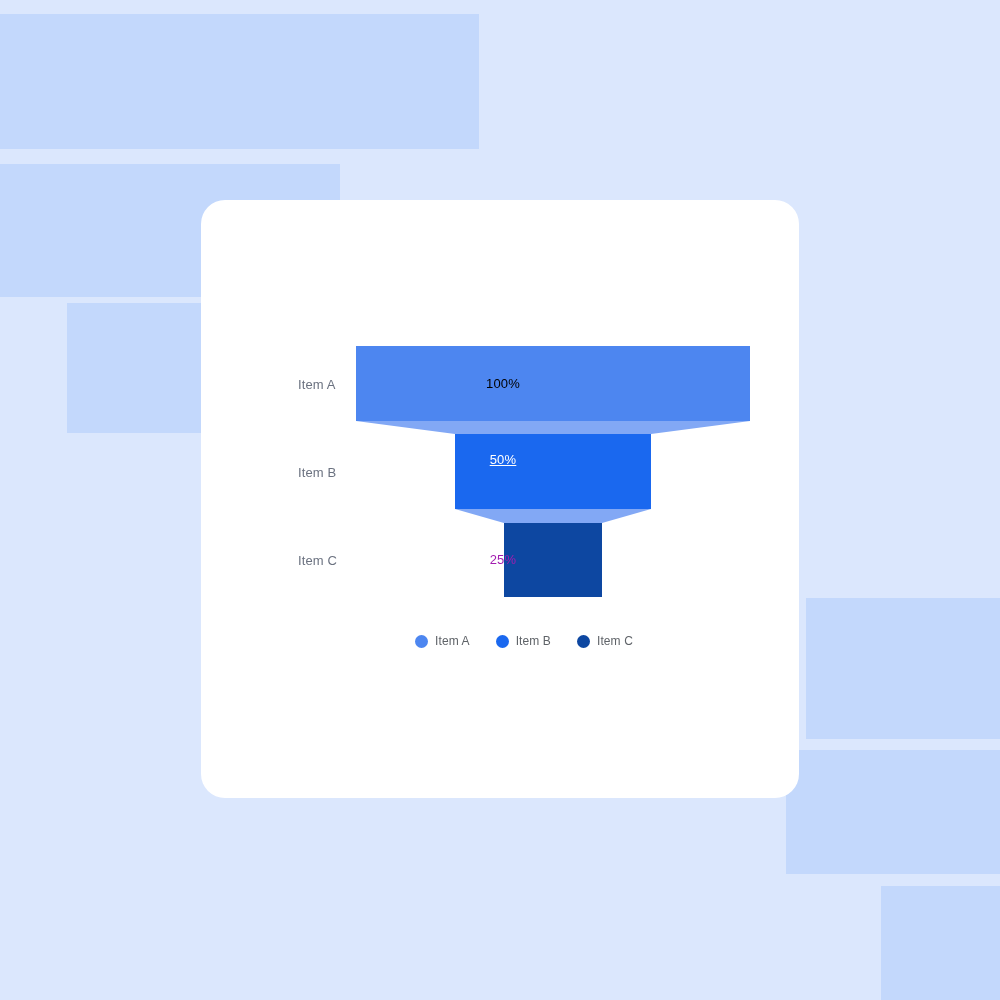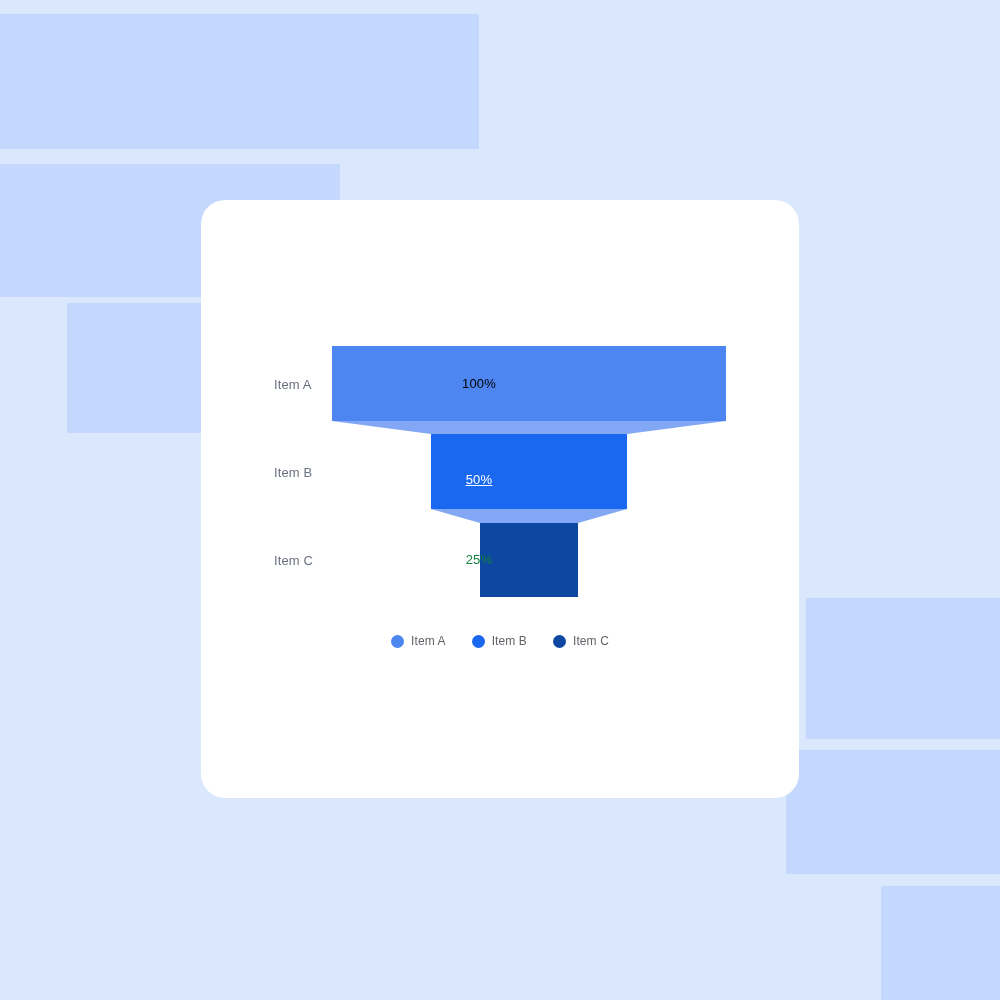--- a/index.html
+++ b/index.html
@@ -40,20 +40,21 @@
     width: 598px;
     height: 598px;
     background: #ffffff;
     border-radius: 24px;
   }
 
   
   #chart {
     position: absolute;
     inset: 0;
+    margin-left: 24px;
   }
   #funnel-svg {
     position: absolute;
     left: 0;
     top: 0;
     width: 598px;
     height: 598px;
     display: block;
   }
 
@@ -128,22 +129,22 @@
           <polygon points="131,146 525,146 525,221 131,221" fill="#4d86f0"></polygon>
           <polygon points="230,234 426,234 426,309 230,309" fill="#1a68ef"></polygon>
           <polygon points="279,323 377,323 377,397 279,397" fill="#0d47a1"></polygon>
         </svg>
 
       <div class="cat-label" style="left: 73px; top: 177px; color: rgb(107, 114, 128);">Item A</div>
       <div class="cat-label" style="left: 73px; top: 265px; color: rgb(107, 114, 128);">Item B</div>
       <div class="cat-label" style="left: 73px; top: 353px; color: rgb(107, 114, 128);">Item C</div>
 
       <div class="value-label" style="left: 278px; top: 176px; width: 100px; margin-left: -50px; color: #000000;">100%</div>
-      <div class="value-label" style="left: 278px; top: 272px; width: 100px; margin-left: -50px; color: rgb(255, 255, 255); text-decoration: underline;">50%</div>
-      <div class="value-label" style="left: 278px; top: 352px; width: 100px; margin-left: -50px; color: #15803d;">25%</div>
+      <div class="value-label" style="left: 278px; top: 252px; width: 100px; margin-left: -50px; color: rgb(255, 255, 255); text-decoration: underline;">50%</div>
+      <div class="value-label" style="left: 278px; top: 352px; width: 100px; margin-left: -50px; color: #a21caf;">25%</div>
 
       <div id="legend">
         <div class="legend-item">
           <span class="legend-dot" style="background: rgb(77, 134, 240);"></span>
           <span class="legend-label">Item A</span>
         </div>
         <div class="legend-item">
           <span class="legend-dot" style="background: rgb(26, 104, 239);"></span>
           <span class="legend-label">Item B</span>
         </div>

